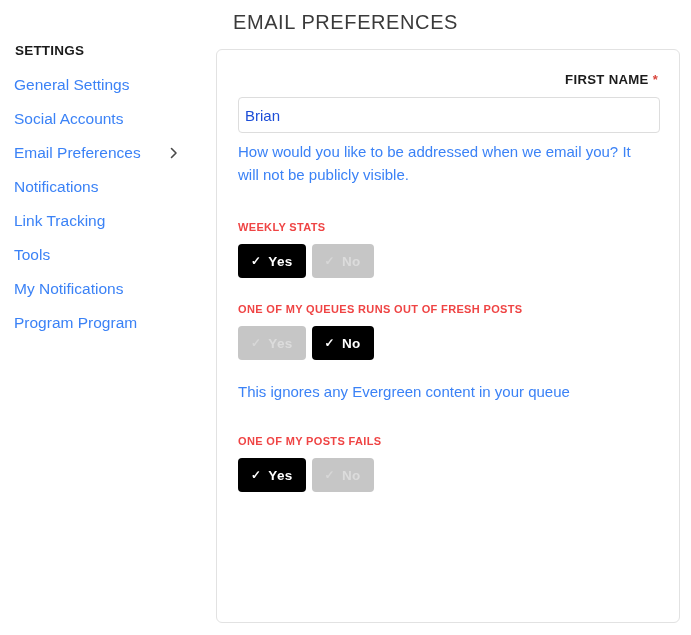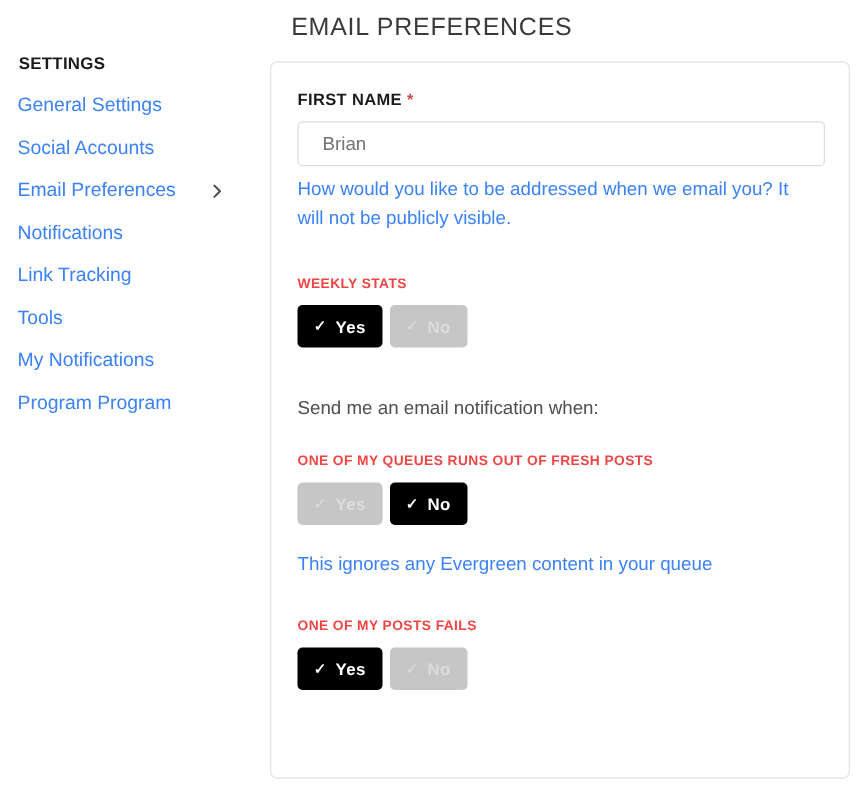--- a/index.html
+++ b/index.html
@@ -98,39 +98,40 @@
   }
 
   
   .field-label {
     font-size: 13.2px;
     font-weight: bold;
     color: #1b1b1b;
     letter-spacing: 0.3px;
     margin: 0 0 9px 0;
     line-height: 16px;
+    text-align: right;
   }
   .required-star {
     color: #d9463d;
     font-weight: bold;
     font-size: 13px;
   }
   .text-input {
     display: block;
     box-sizing: border-box;
     width: 422px;
     height: 36px;
-    padding: 6px 19px;
+    padding: 6px 6px;
     border: 1px solid #dddddd;
     border-radius: 4px;
     background: #ffffff;
     font-family: "Liberation Sans", sans-serif;
     font-size: 15px;
     font-weight: 300;
-    color: #737373;
+    color: #1d4ed8;
     outline: none;
   }
   .help-text {
     font-size: 15px;
     font-weight: 300;
     color: #3b82f6;
     line-height: 23px;
     margin: 7px 0 0 0;
     max-width: 410px;
   }
@@ -299,21 +300,20 @@
       <button class="toggle-btn on">
         <span class="toggle-check">✓</span>
         <span>Yes</span>
       </button>
       <button class="toggle-btn off">
         <span class="toggle-check">✓</span>
         <span>No</span>
       </button>
     </div>
 
-    <p class="body-text gap-sendme">Send me an email notification when:</p>
 
     <div class="section-label gap-queues">ONE OF MY QUEUES RUNS OUT OF FRESH POSTS</div>
 
     <div class="toggle-group">
       <button class="toggle-btn off">
         <span class="toggle-check">✓</span>
         <span>Yes</span>
       </button>
       <button class="toggle-btn on">
         <span class="toggle-check">✓</span>

